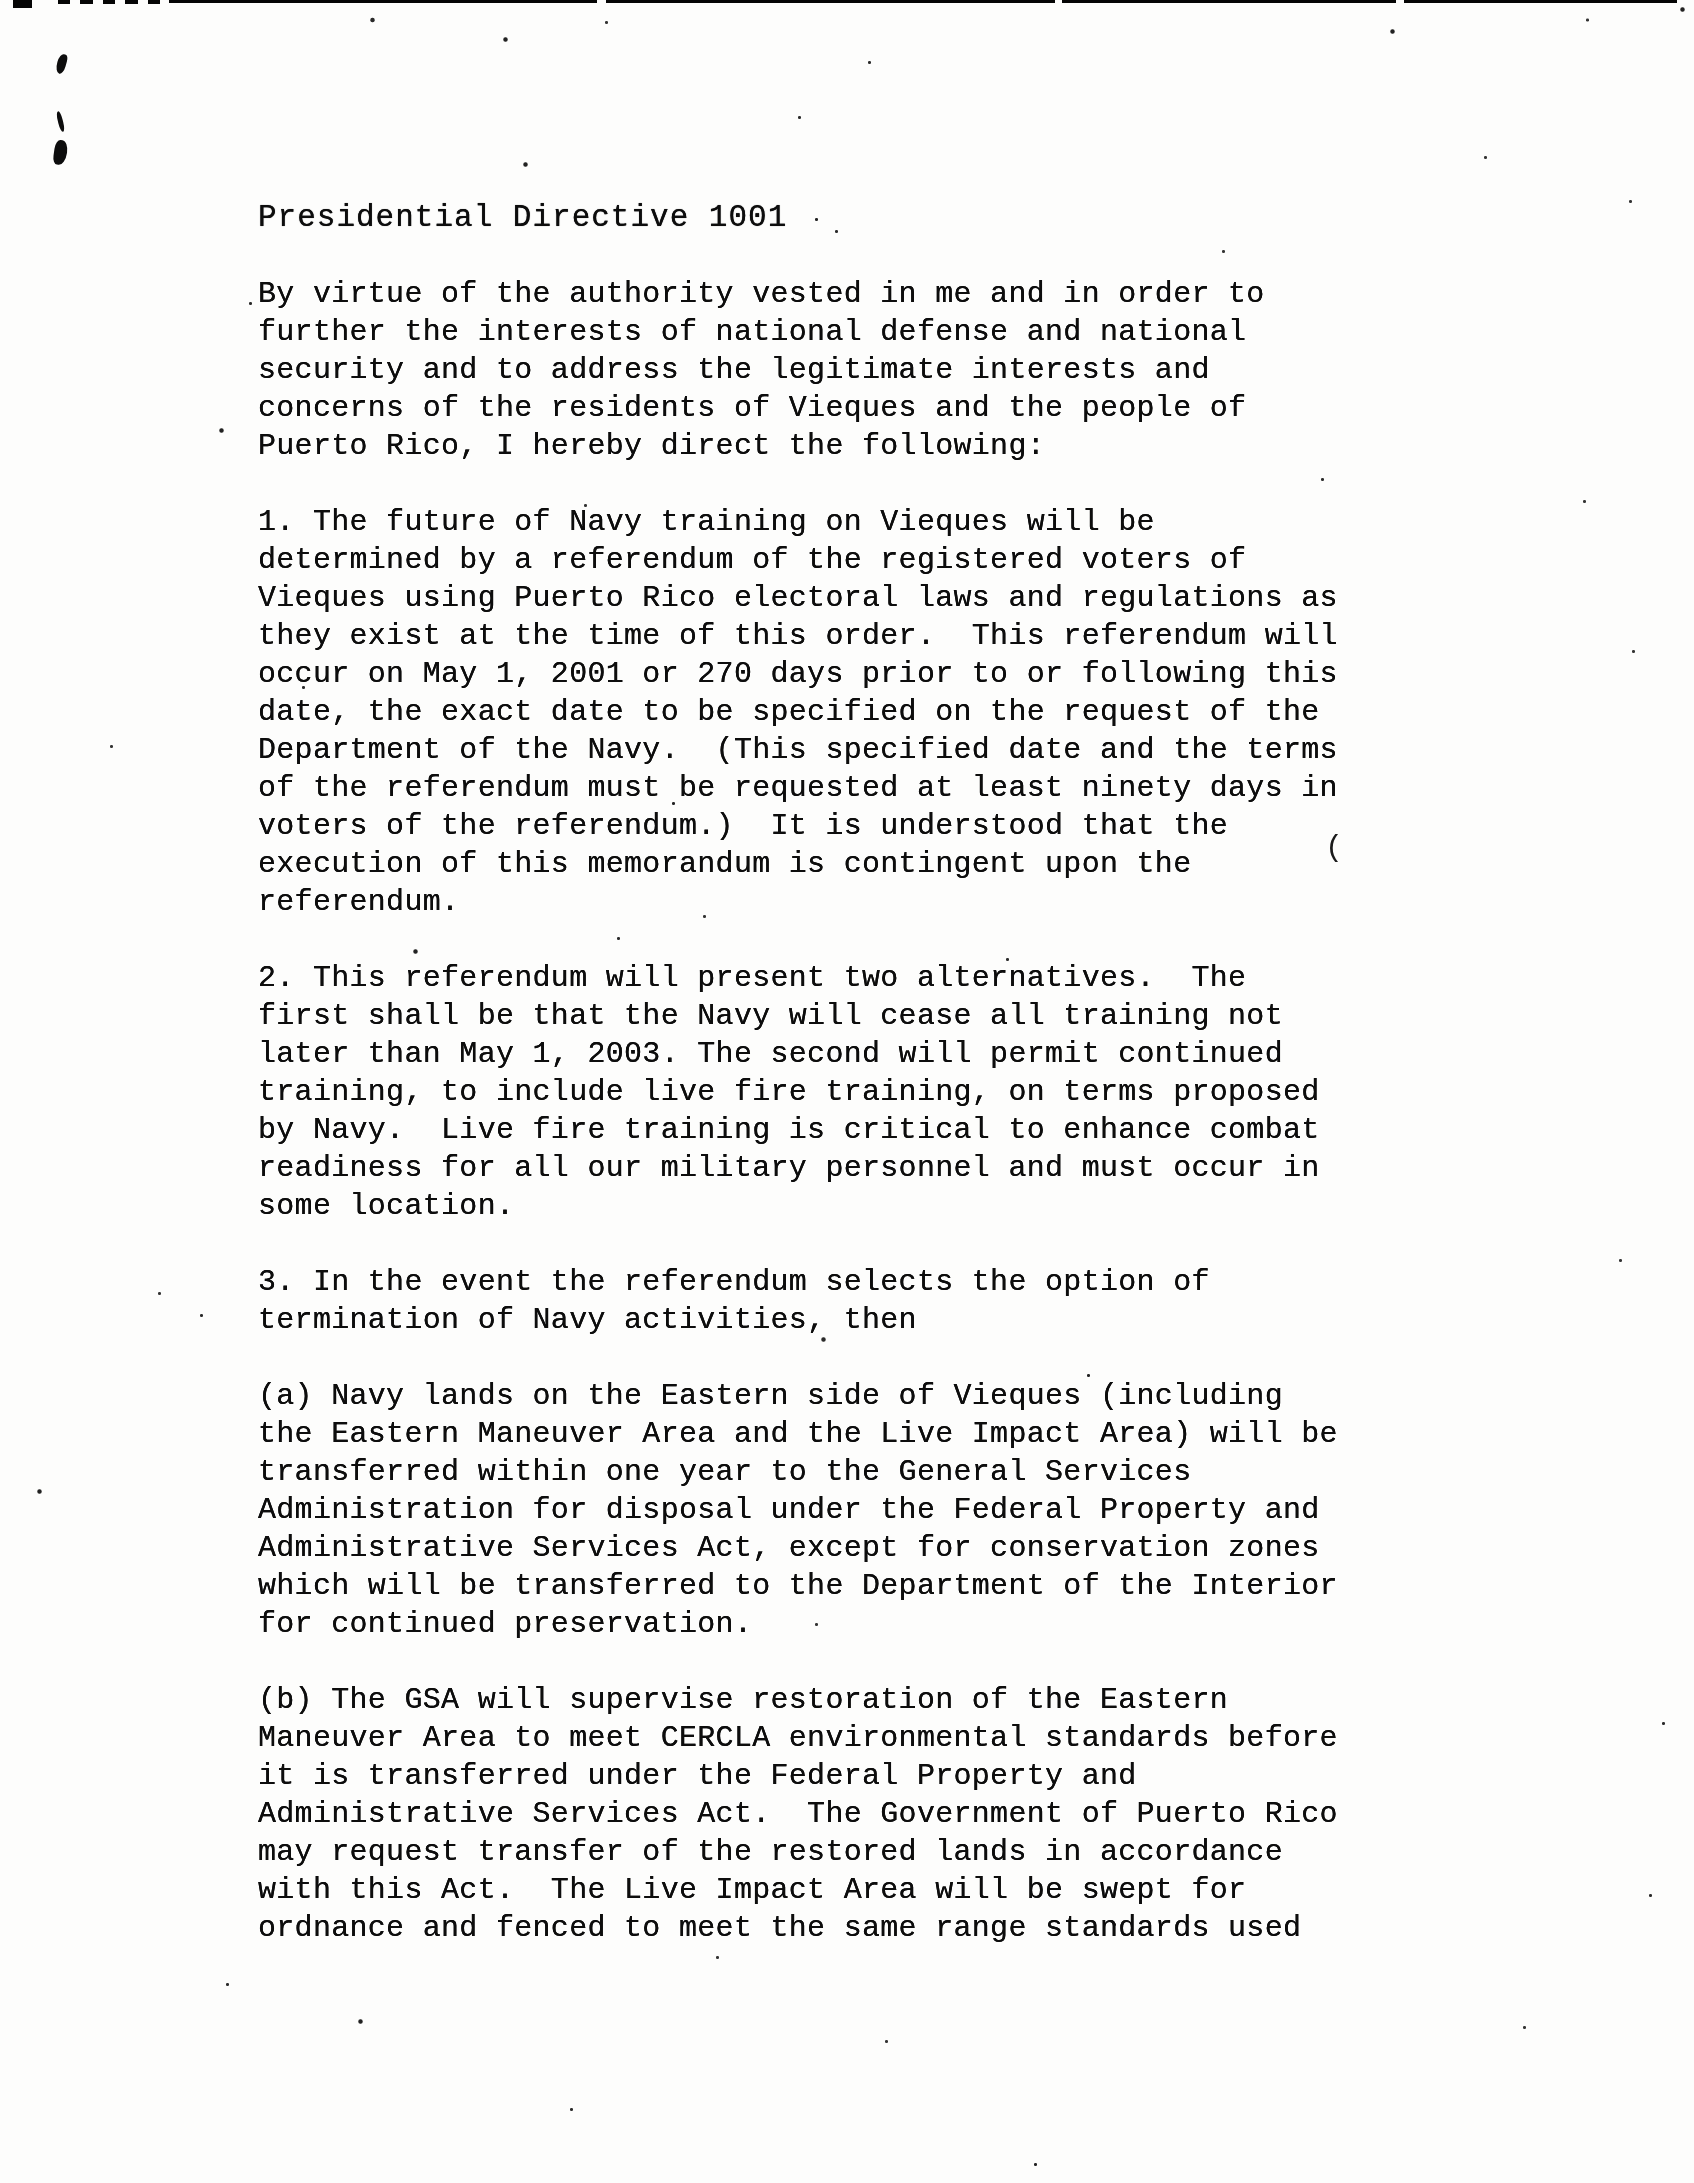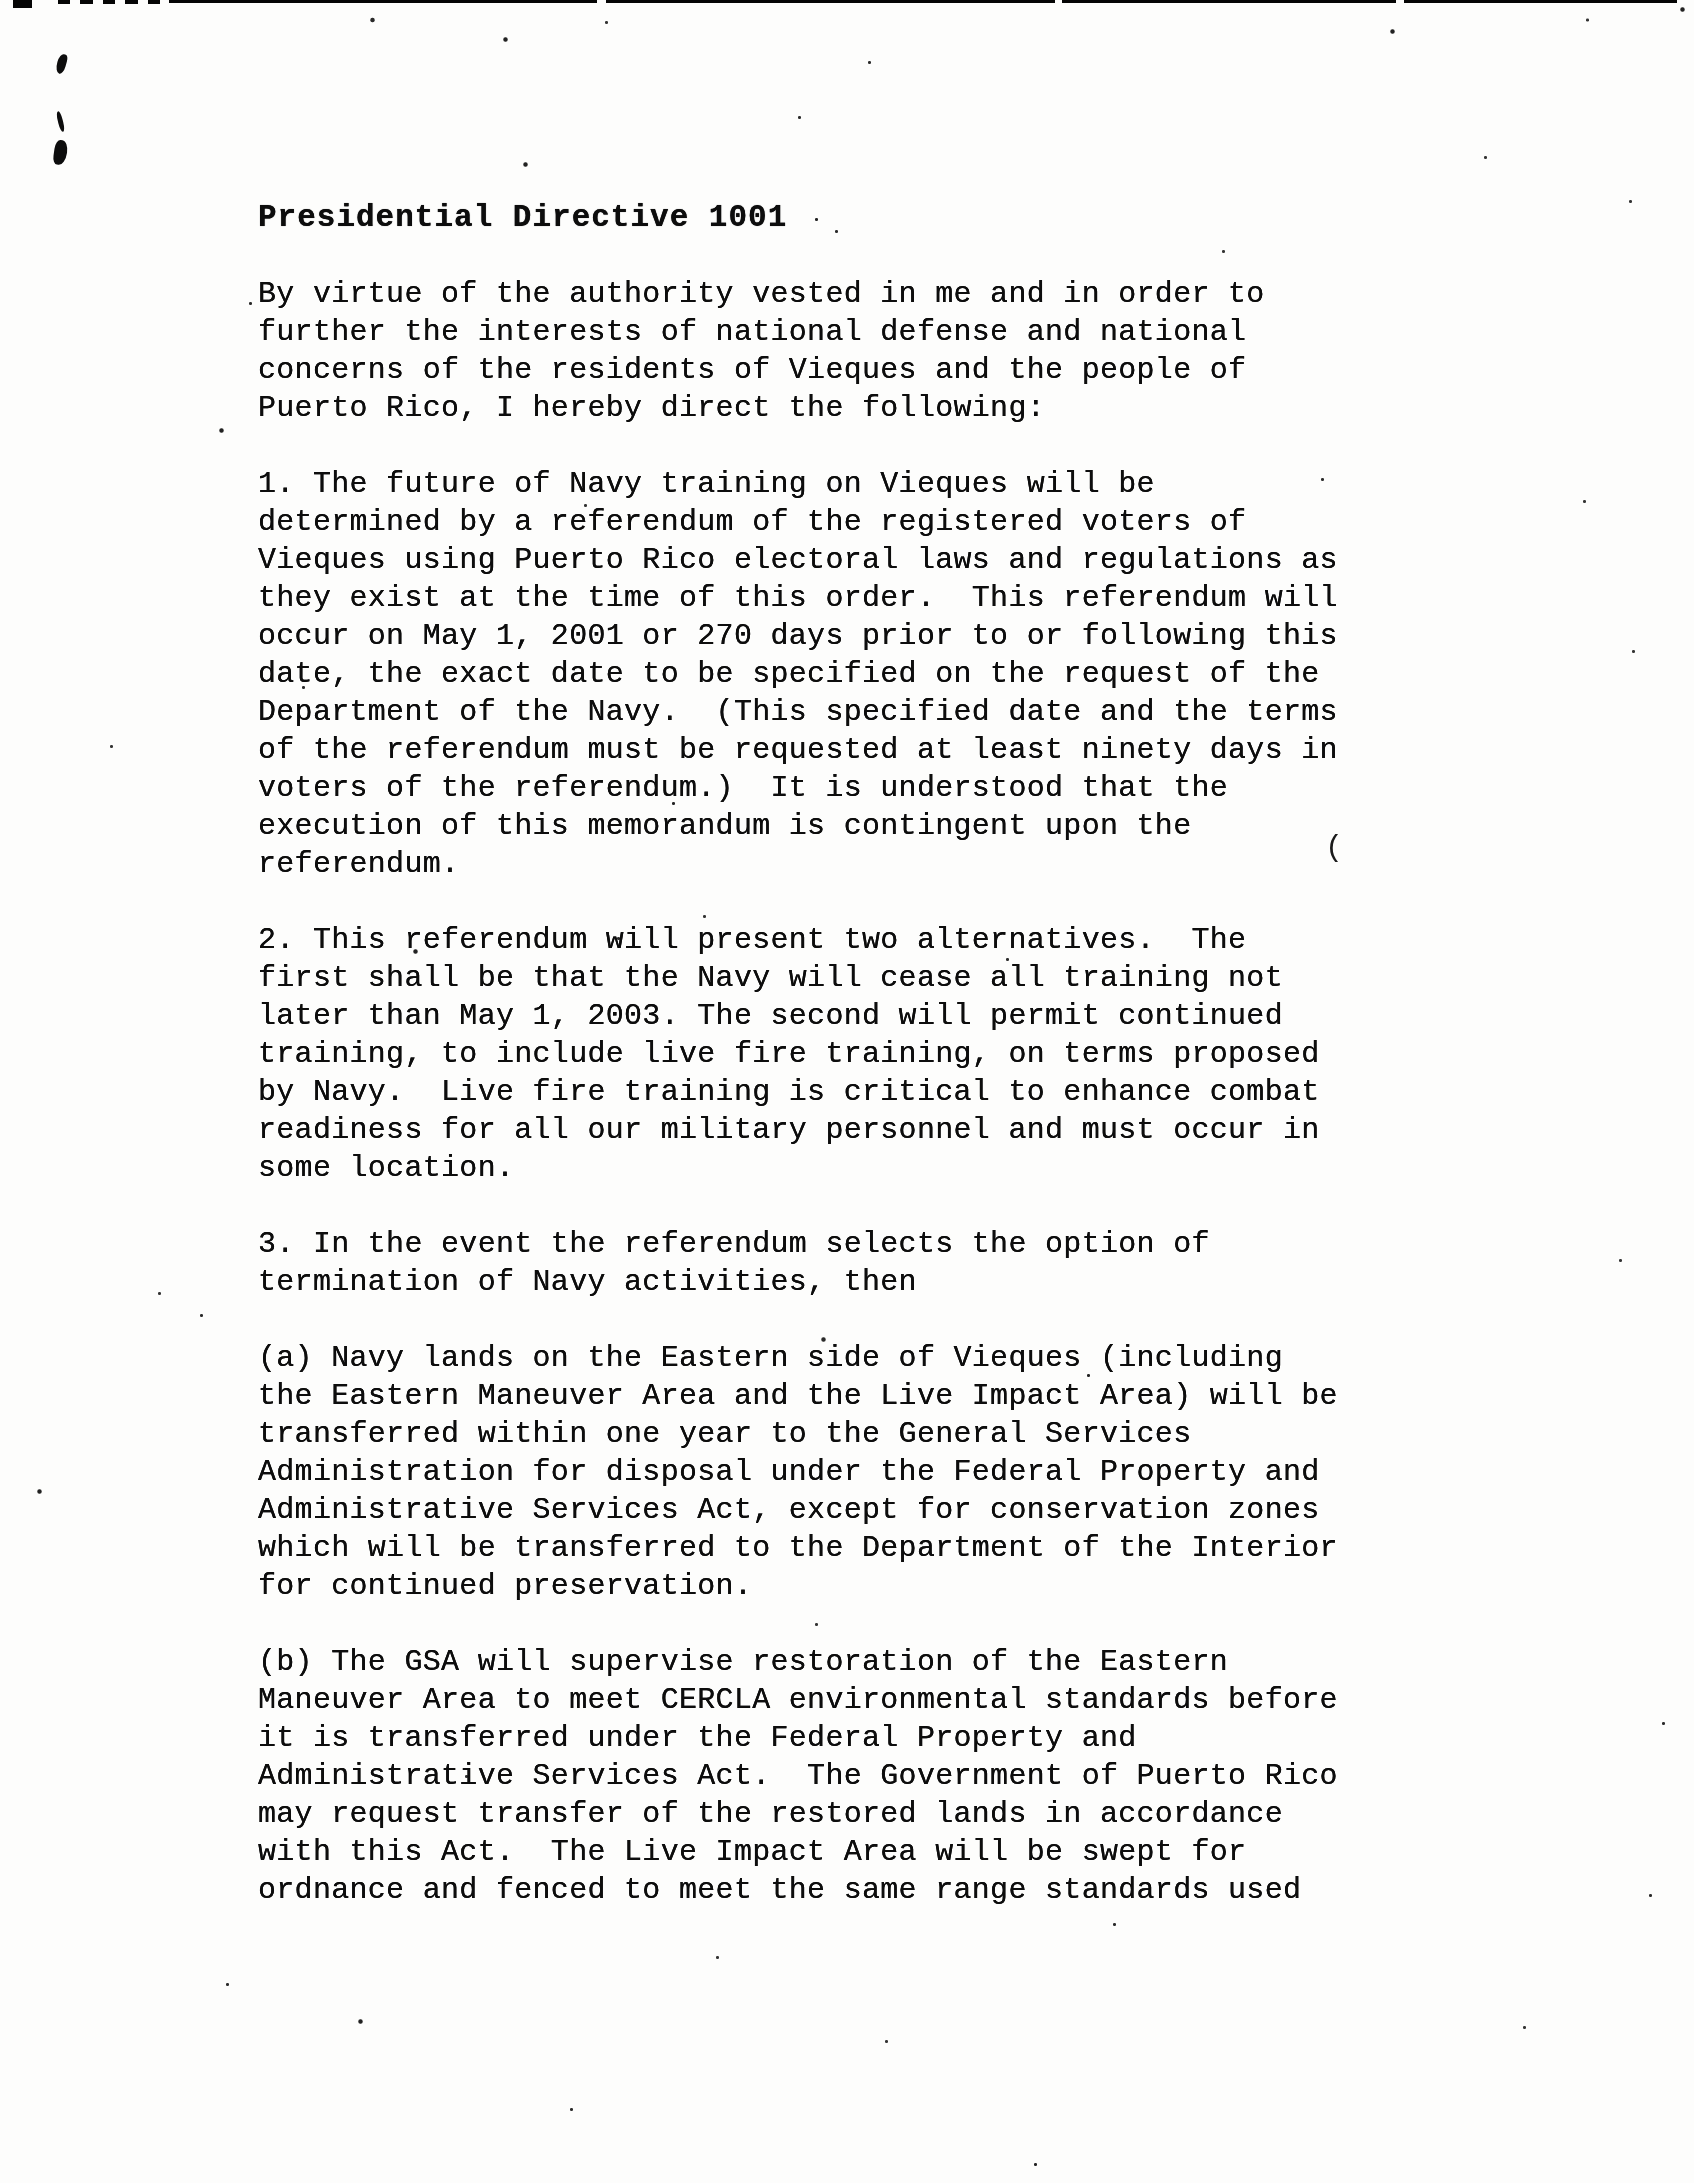--- a/index.html
+++ b/index.html
@@ -51,21 +51,21 @@
       359px 2020px 0 0.7px #222, 885px 2040px 0 0 #333, 570px 2108px 0 0 #2a2a2a,
       1523px 2026px 0 0 #333, 1034px 2163px 0 0 #222, 226px 1983px 0 0 #2a2a2a,
       716px 1956px 0 0 #333, 1113px 1923px 0 0 #2a2a2a, 1681px 8px 0 0.7px #222;
   }
   
   .content{
     position:absolute;left:258px;top:199px;width:1165px;
   }
   .doc-title{
     margin:0 0 38px 0;
-    font-size:31px;line-height:38px;font-weight:bold;letter-spacing:1px;
+    font-size:31px;line-height:38px;font-weight:normal;letter-spacing:1px;
     white-space:pre;
     text-shadow:0 0 0.7px #000;
   }
   .para{margin:0 0 38px 0;}
   .para:last-child{margin-bottom:9px;}
   .line{
     font-size:30px;line-height:38px;letter-spacing:0.3px;
     white-space:pre;
     text-shadow:0 0 0.4px #000;
   }
@@ -89,20 +89,21 @@
   <div class="specks"></div>
 
   <span class="stray-paren">(</span>
 
   <div class="content">
     <h1 class="doc-title">Presidential Directive 1001</h1>
     <div>
         <div class="para">
           <div class="line">By virtue of the authority vested in me and in order to</div>
           <div class="line">further the interests of national defense and national</div>
+          <div class="line">security and to address the legitimate interests and</div>
           <div class="line">concerns of the residents of Vieques and the people of</div>
           <div class="line">Puerto Rico, I hereby direct the following:</div>
         </div>
         <div class="para">
           <div class="line">1. The future of Navy training on Vieques will be</div>
           <div class="line">determined by a referendum of the registered voters of</div>
           <div class="line">Vieques using Puerto Rico electoral laws and regulations as</div>
           <div class="line">they exist at the time of this order.  This referendum will</div>
           <div class="line">occur on May 1, 2001 or 270 days prior to or following this</div>
           <div class="line">date, the exact date to be specified on the request of the</div>

